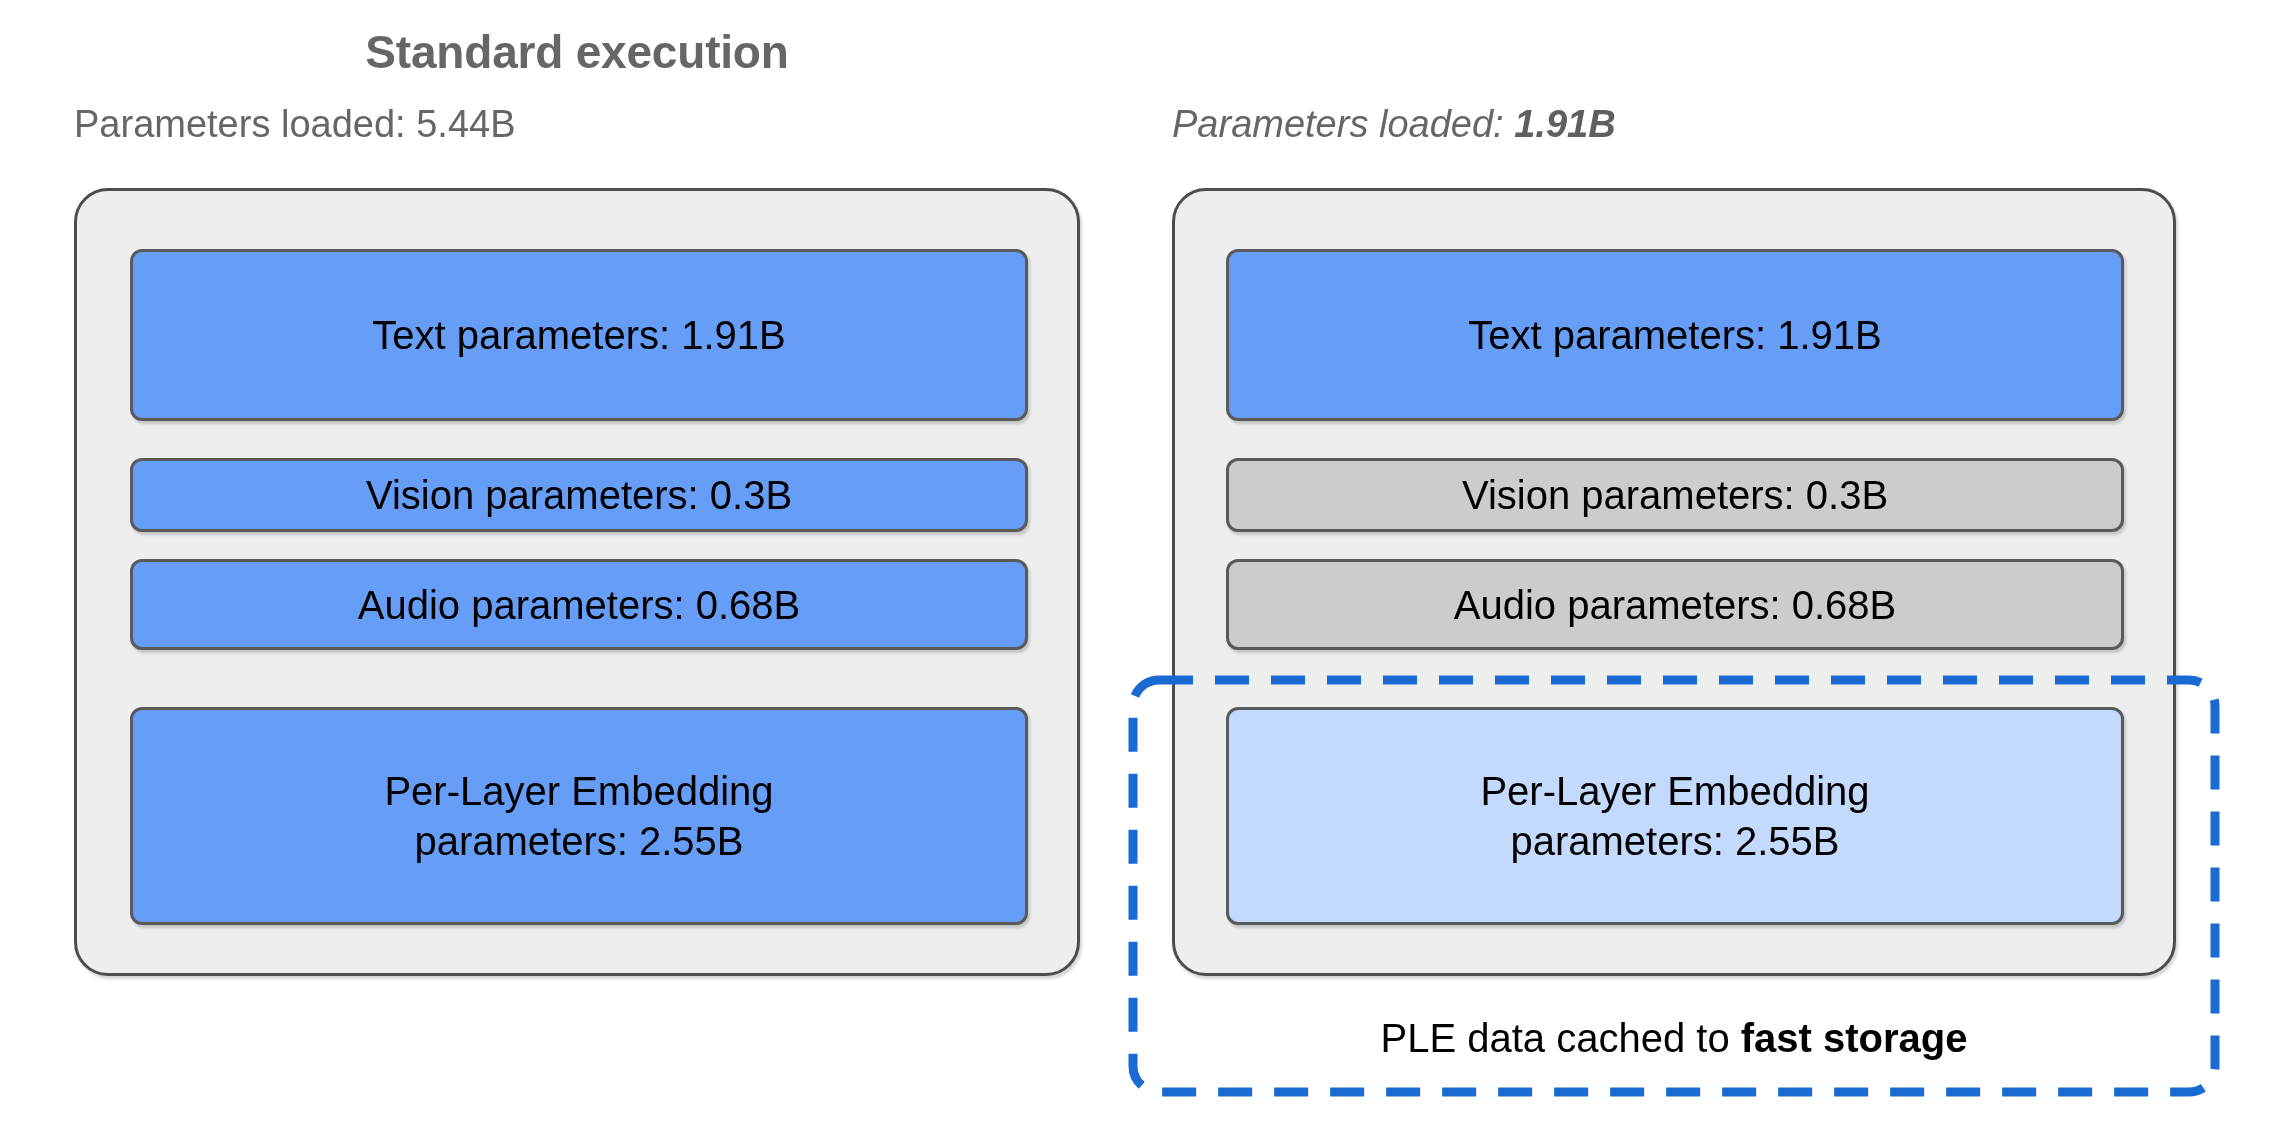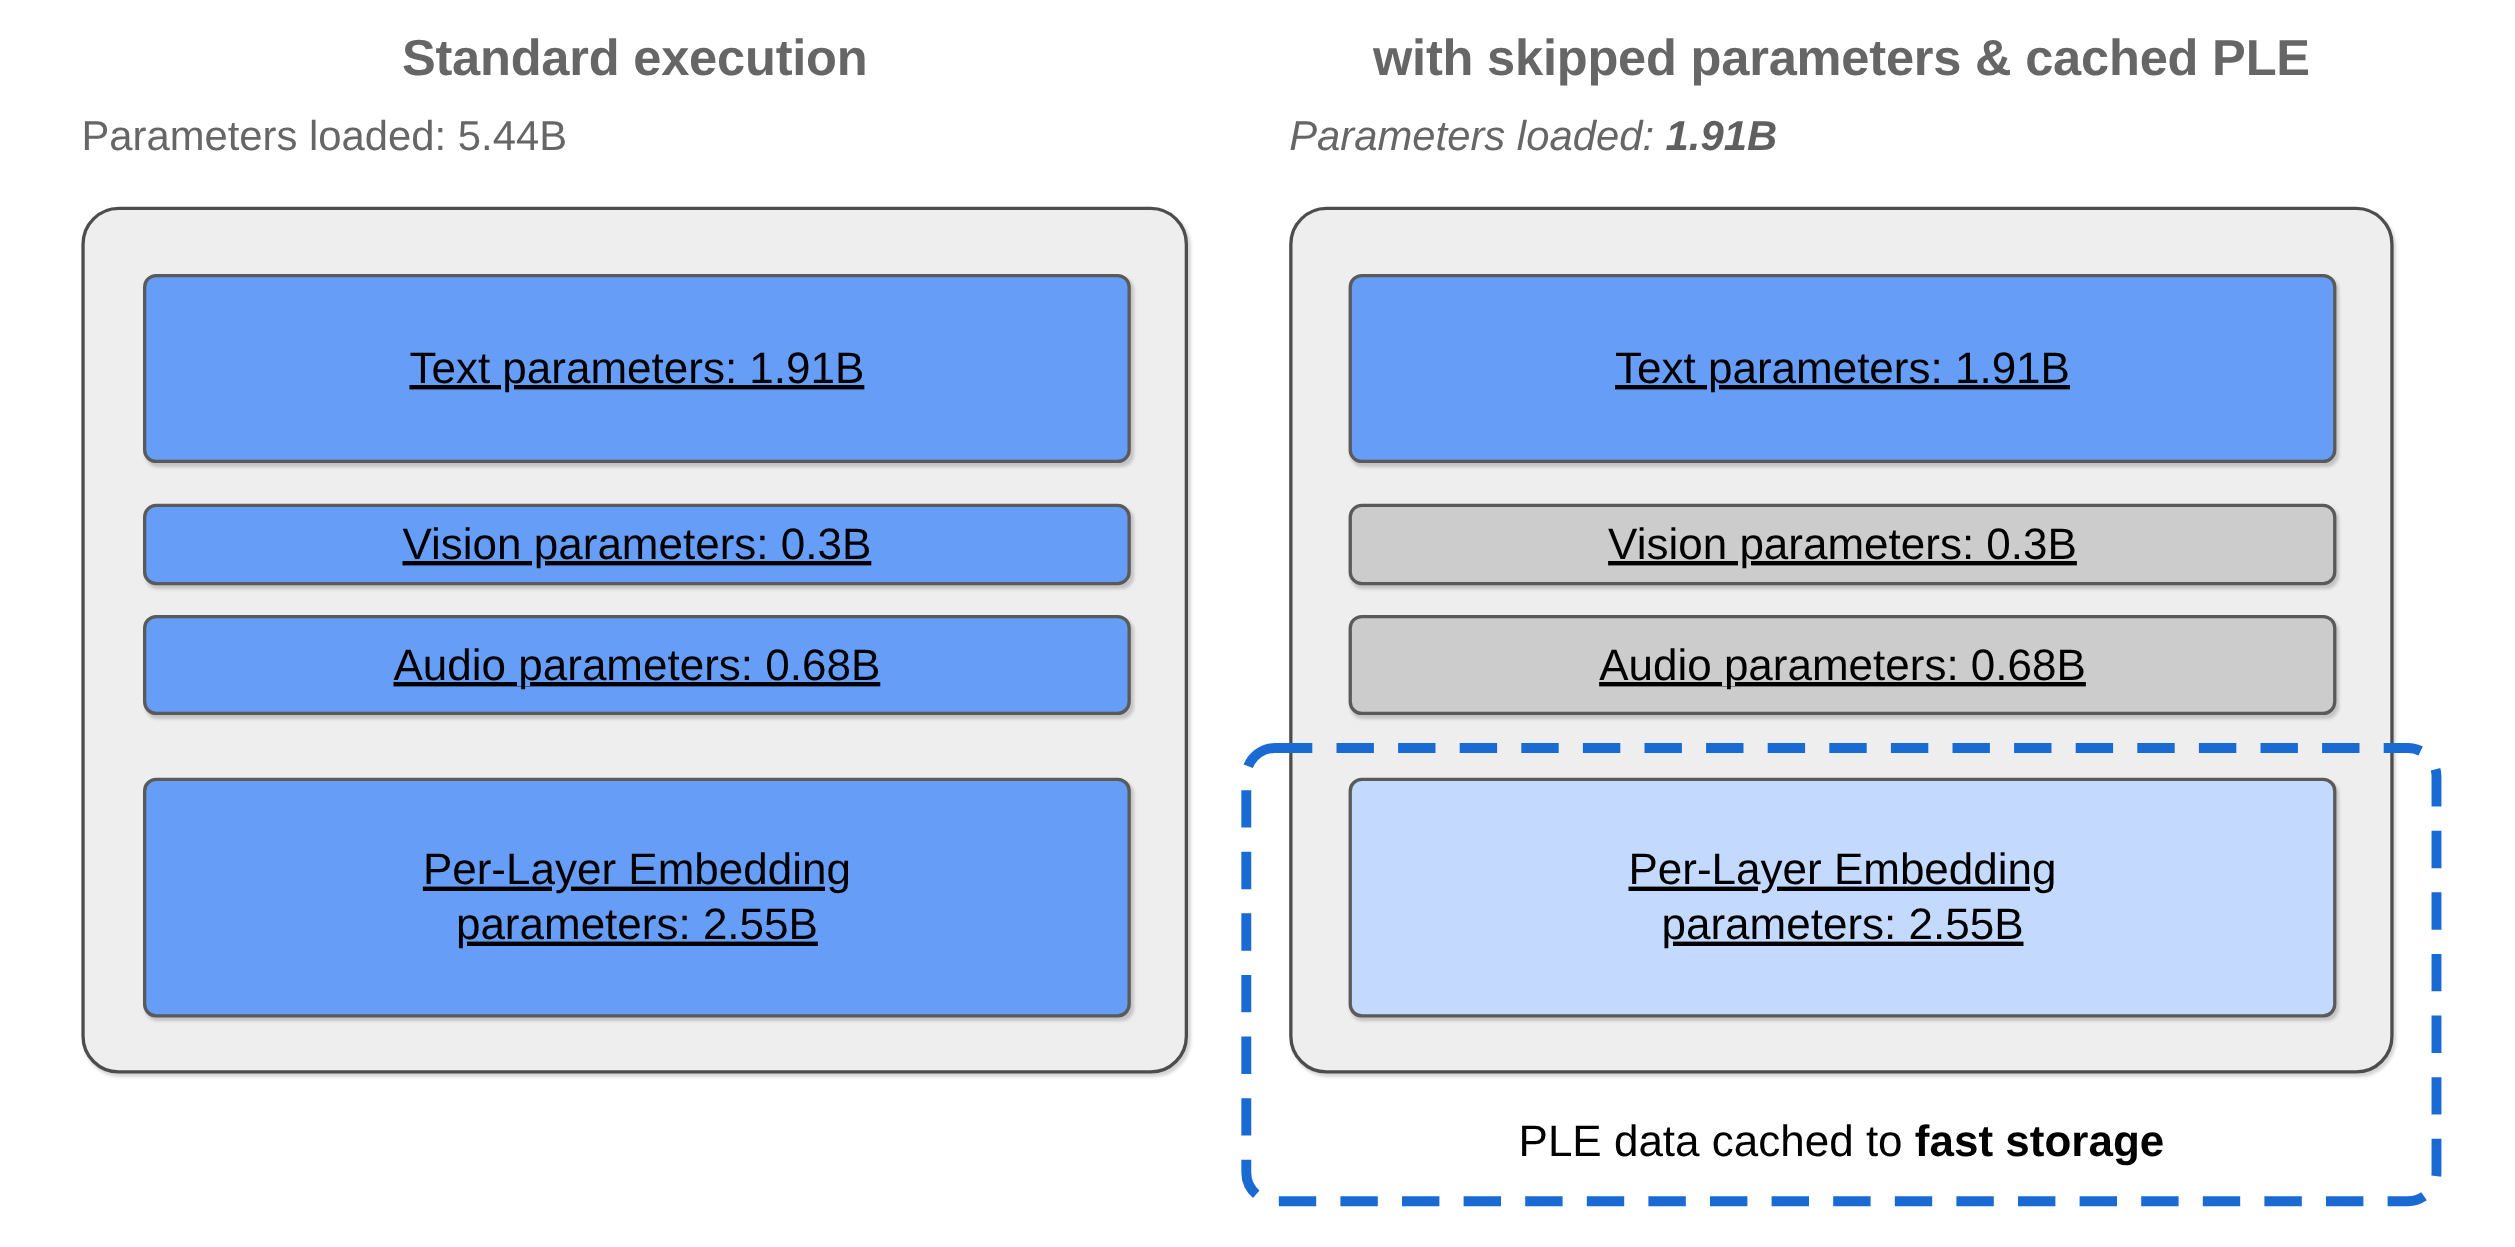--- a/index.html
+++ b/index.html
@@ -58,21 +58,20 @@
     border: 3px solid #5a5a5a;
     border-radius: 12px;
     display: flex;
     align-items: center;
     justify-content: center;
     text-align: center;
     color: #000000;
     font-size: 40px;
     line-height: 1.25;
     box-shadow: 2px 3px 3px rgba(0,0,0,0.18);
-    text-decoration: underline;
   }
   .block.blue      { background: #669df6; }
   .block.lightblue { background: #c3d9fd; }
   .block.gray      { background: #cccccc; }
 
   
   .dashed-region {
     position: absolute;
     box-sizing: border-box;
     border-radius: 26px;
@@ -112,21 +111,20 @@
     <div class="block blue" style="left: 53px; top: 368px; width: 898px; height: 91px; position: absolute; background: rgb(102, 157, 246);">
       <span>Audio parameters: 0.68B</span>
     </div>
 
     <div class="block blue" style="left: 53px; top: 516px; width: 898px; height: 218px; position: absolute; flex-direction: column; background: rgb(102, 157, 246);">
       <span>Per-Layer Embedding</span>
       <span>parameters: 2.55B</span>
     </div>
   </div>
 
-  <div class="col-title" style="left:1172px; top:25px; width:1004px;">with skipped parameters &amp; cached PLE</div>
 
   <div class="col-sub" style="left:1172px; top:103px; width:1004px;font-style:italic;"><span>Parameters loaded: </span><b>1.91B</b></div>
 
   <div class="panel" style="left:1172px; top:188px; width:1004px; height:788px;">
 
     <div class="block blue" style="left: 51px; top: 58px; width: 898px; height: 172px; position: absolute; background: rgb(102, 157, 246);">
       <span>Text parameters: 1.91B</span>
     </div>
 
     <div class="block gray" style="left: 51px; top: 267px; width: 898px; height: 74px; position: absolute; background: rgb(204, 204, 204);">

